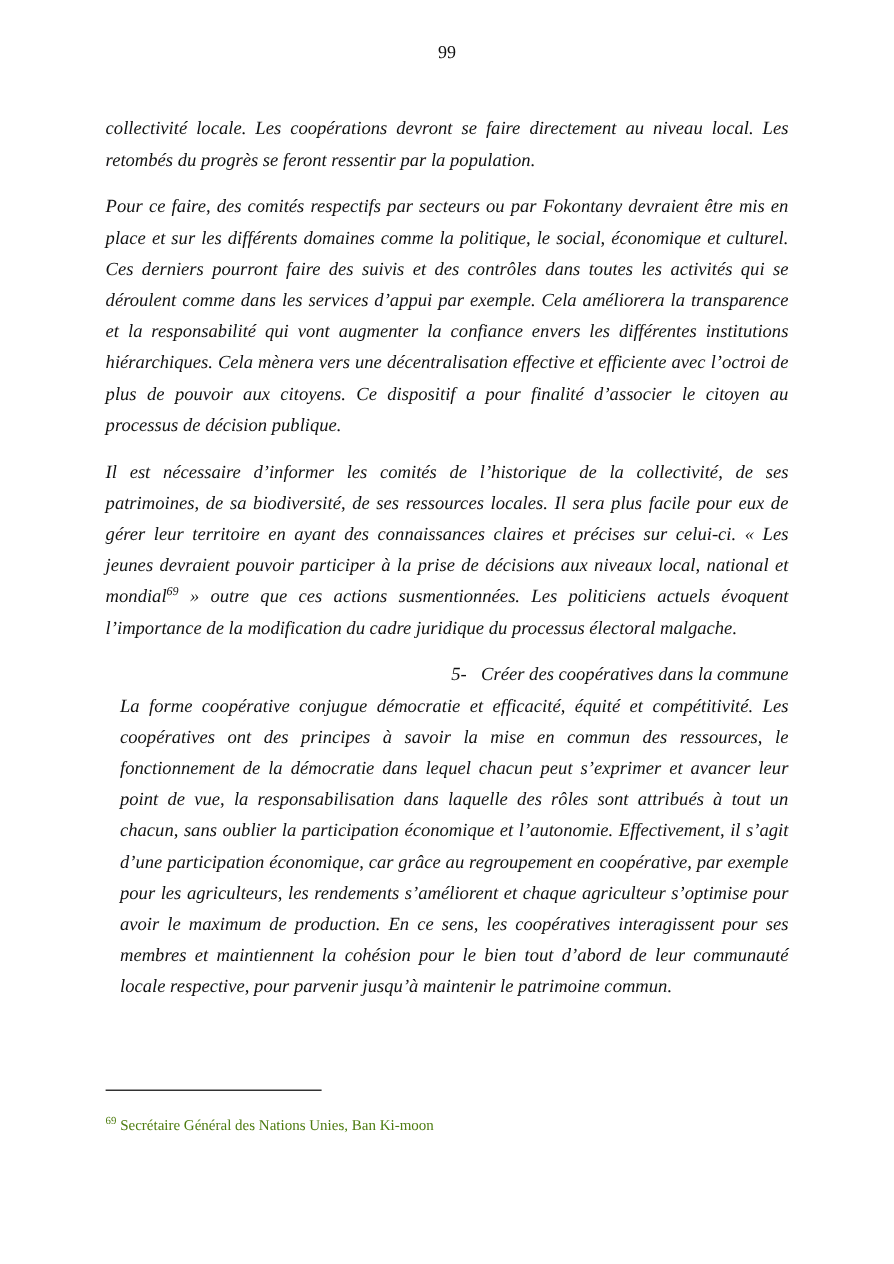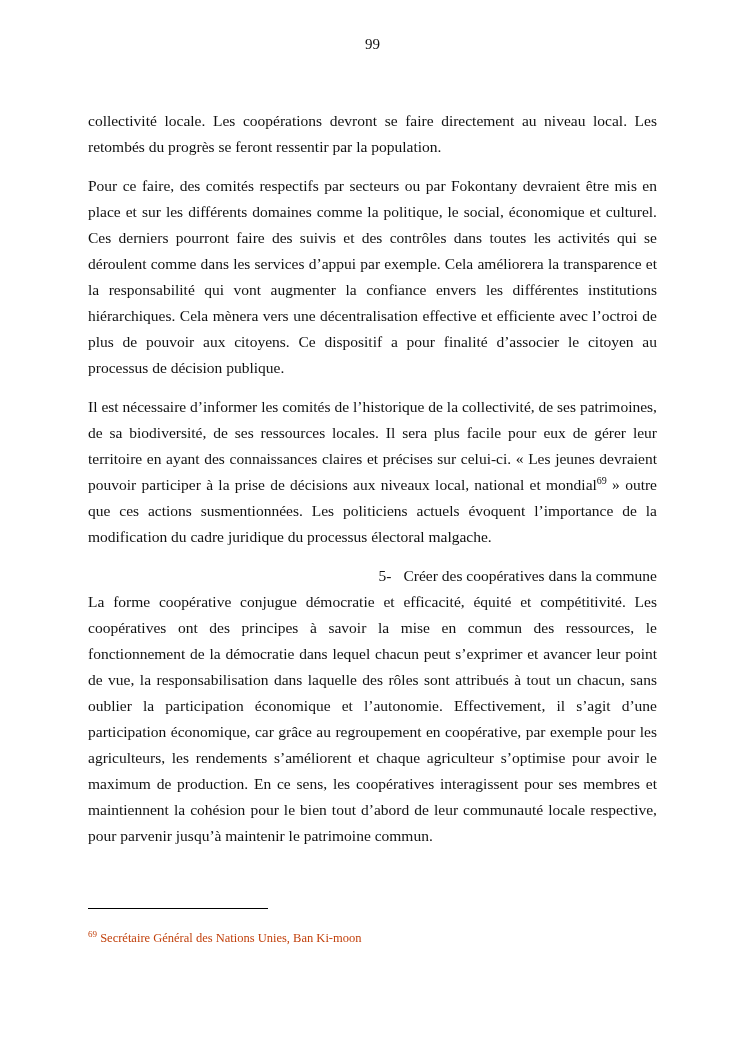--- a/index.html
+++ b/index.html
@@ -21,42 +21,44 @@
     position: absolute;
     top: 36px;
     left: 0;
     right: 0;
     text-align: center;
     font-size: 15px;
     color: #111111;
   }
   .content {
     position: absolute;
-    top: 108px;
+    top: 95px;
     left: 88px;
     width: 569px;
     font-size: 15.5px;
     line-height: 26px;
     text-align: justify;
     text-justify: inter-word;
+    font-style: italic;
   }
   .content p {
     margin: 0 0 13px 0;
   }
   .content p.section-heading {
     margin: 0;
     padding-left: 28px;
     text-align: right;
   }
   .content p.section-heading .num {
     display: inline-block;
     margin-right: 12px;
   }
   .content p.after-heading {
     margin-top: 0;
+    margin-left: 12px;
   }
   sup {
     font-size: 10px;
     line-height: 0;
     vertical-align: super;
     margin-top: 40px;
   }
   .footnote-area {
     position: absolute;
     left: 88px;
@@ -65,21 +67,21 @@
   }
   .footnote-rule {
     width: 180px;
     height: 0;
     border-top: 1px solid #000000;
     margin-bottom: 20px;
   }
   .footnote-text {
     font-size: 12.5px;
     line-height: 18px;
-    color: #c2410c;
+    color: #4d7c0f;
     text-align: left;
   }
   .footnote-text sup {
     font-size: 9px;
   }
 </style>
 </head>
 <body>
 
 <div class="page">

